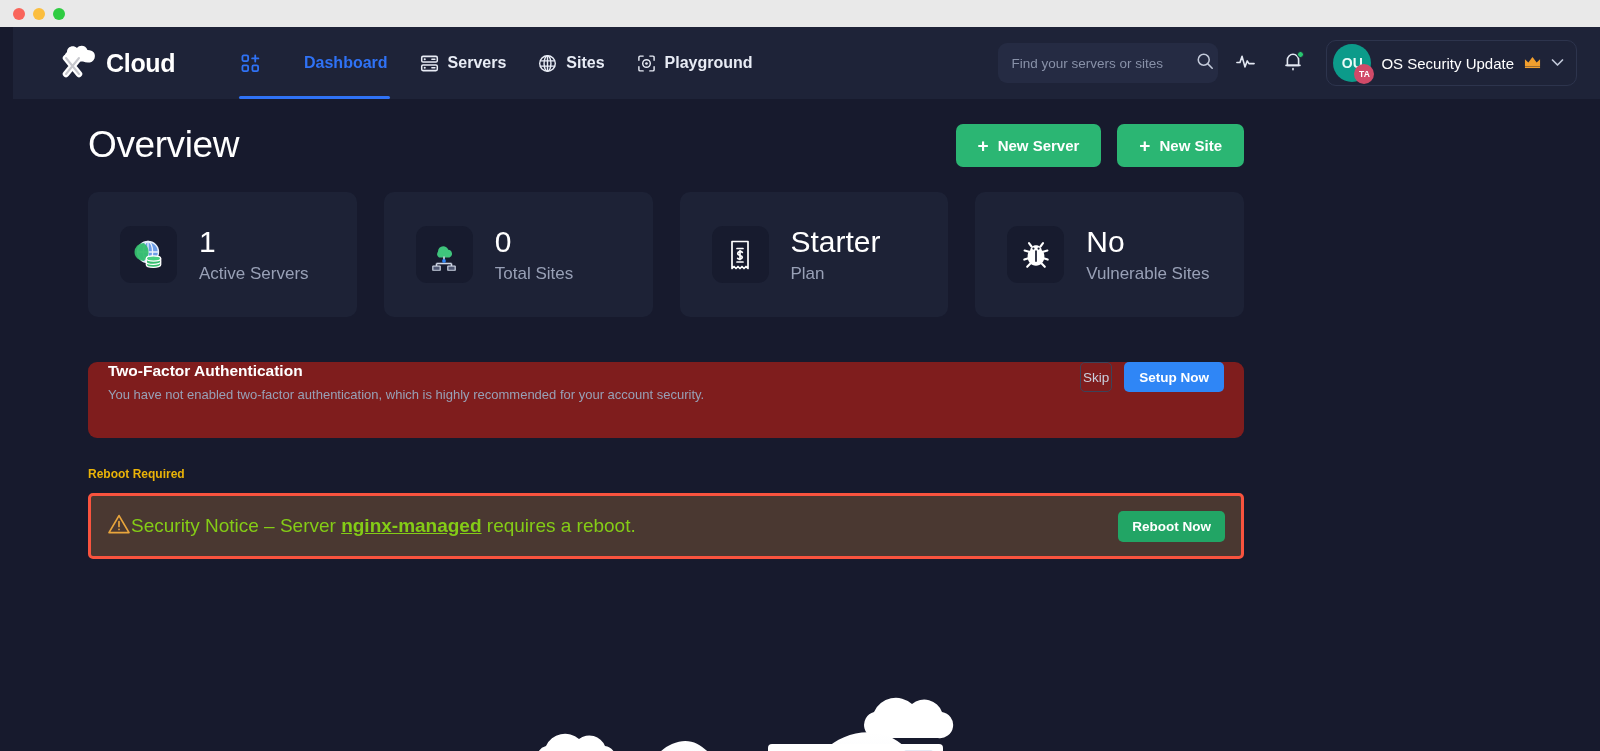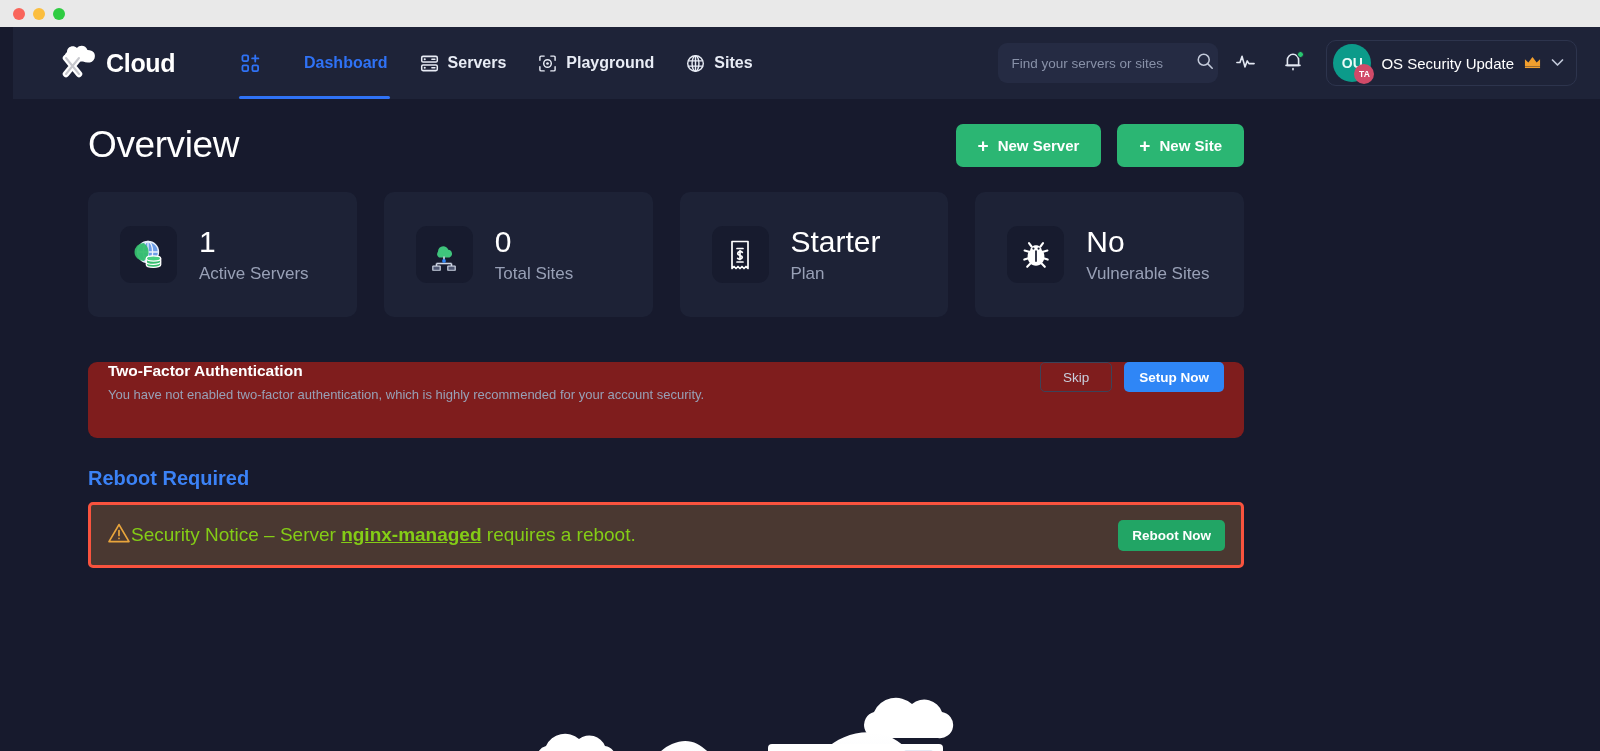--- a/index.html
+++ b/index.html
@@ -111,31 +111,31 @@
   
   .panel {
     margin-top: 45px; background: #7f1d1d; border-radius: 9px;
     height: 76px; display: flex; align-items: flex-start; padding: 0 20px;
   }
   .panel-title { color: #ffffff; font-size: 15.5px; font-weight: bold; }
   .panel-desc { color: #98a0b6; font-size: 13px; margin-top: 7px; }
   .panel-actions { margin-left: auto; display: flex; align-items: center; gap: 12px; }
   .btn-ghost {
     background: transparent; border: 1px solid #3c4359; color: #c9cfdd;
-    border-radius: 5px; height: 30px; padding: 0 22px; font-size: 13.5px;
+    border-radius: 5px; height: 30px; padding: 0 2px; font-size: 13.5px;
     cursor: pointer; font-family: "Liberation Sans", sans-serif;
   }
   .btn-blue {
     background: #2f86f6; border: 0; color: #ffffff; border-radius: 5px;
     height: 30px; padding: 0 15px; font-size: 13.5px; font-weight: bold;
     cursor: pointer; font-family: "Liberation Sans", sans-serif;
   }
 
   
-  .section-title { color: #3b82f6; font-size: 20px; font-weight: bold; margin-top: 29px; }
+  .section-title { color: #eab308; font-size: 12px; font-weight: bold; margin-top: 29px; }
   .alert {
     margin-top: 12px; height: 66px; background: #4a3831;
     border: 3px solid #f9533e; border-radius: 5px;
     display: flex; align-items: center; padding: 0 16px;
   }
   .alert-text { color: #84cc16; font-size: 19px; }
   .alert-text b { font-weight: bold; text-decoration: underline; }
   .btn-reboot {
     margin-left: auto; background: #22a565; border: 0; color: #ffffff;
     border-radius: 5px; height: 31px; padding: 0 14px; font-size: 13.5px;
@@ -191,38 +191,38 @@
             <path d="M5 5.5 h0.01 M5 14.5 h0.01" stroke-linecap="round" stroke-width="2.2"></path>
             <path d="M12.5 5.5 h3.2 M12.5 14.5 h3.2" stroke-linecap="round"></path>
           </svg>
         </span>
         <span>Servers</span>
       </div>
 
       <div class="nav-item">
         <span class="nav-icon">
           <svg width="19" height="19" viewBox="0 0 20 20" fill="none" stroke="#e8ecf5" stroke-width="1.5">
+            <circle cx="10" cy="10" r="8.2"></circle>
+            <ellipse cx="10" cy="10" rx="3.6" ry="8.2"></ellipse>
+            <path d="M2 7.2 h16 M2 12.8 h16 M10 1.8 v16.4"></path>
+          </svg>
+        </span>
+        <span>Sites</span>
+      </div>
+
+      <div class="nav-item">
+        <span class="nav-icon">
+          <svg width="19" height="19" viewBox="0 0 20 20" fill="none" stroke="#e8ecf5" stroke-width="1.5">
             <path d="M6.5 2.2 H3.2 A1.2 1.2 0 0 0 2 3.4 V6.6 M13.5 2.2 H16.8 A1.2 1.2 0 0 1 18 3.4 V6.6
                      M6.5 17.8 H3.2 A1.2 1.2 0 0 1 2 16.6 V13.4 M13.5 17.8 H16.8 A1.2 1.2 0 0 0 18 16.6 V13.4" stroke-linecap="round"></path>
             <circle cx="10" cy="10" r="4"></circle>
             <circle cx="10" cy="10" r="1.4" fill="#e8ecf5" stroke="none"></circle>
           </svg>
         </span>
         <span>Playground</span>
-      </div>
-
-      <div class="nav-item">
-        <span class="nav-icon">
-          <svg width="19" height="19" viewBox="0 0 20 20" fill="none" stroke="#e8ecf5" stroke-width="1.5">
-            <circle cx="10" cy="10" r="8.2"></circle>
-            <ellipse cx="10" cy="10" rx="3.6" ry="8.2"></ellipse>
-            <path d="M2 7.2 h16 M2 12.8 h16 M10 1.8 v16.4"></path>
-          </svg>
-        </span>
-        <span>Sites</span>
       </div>
 
     </div>
 
     <div class="nav-right">
 
       <div class="searchbox">
         <input type="text" placeholder="Find your servers or sites" style="">
         <span>
           <svg width="18" height="18" viewBox="0 0 20 20" fill="none" stroke="#c3cada" stroke-width="1.7">

